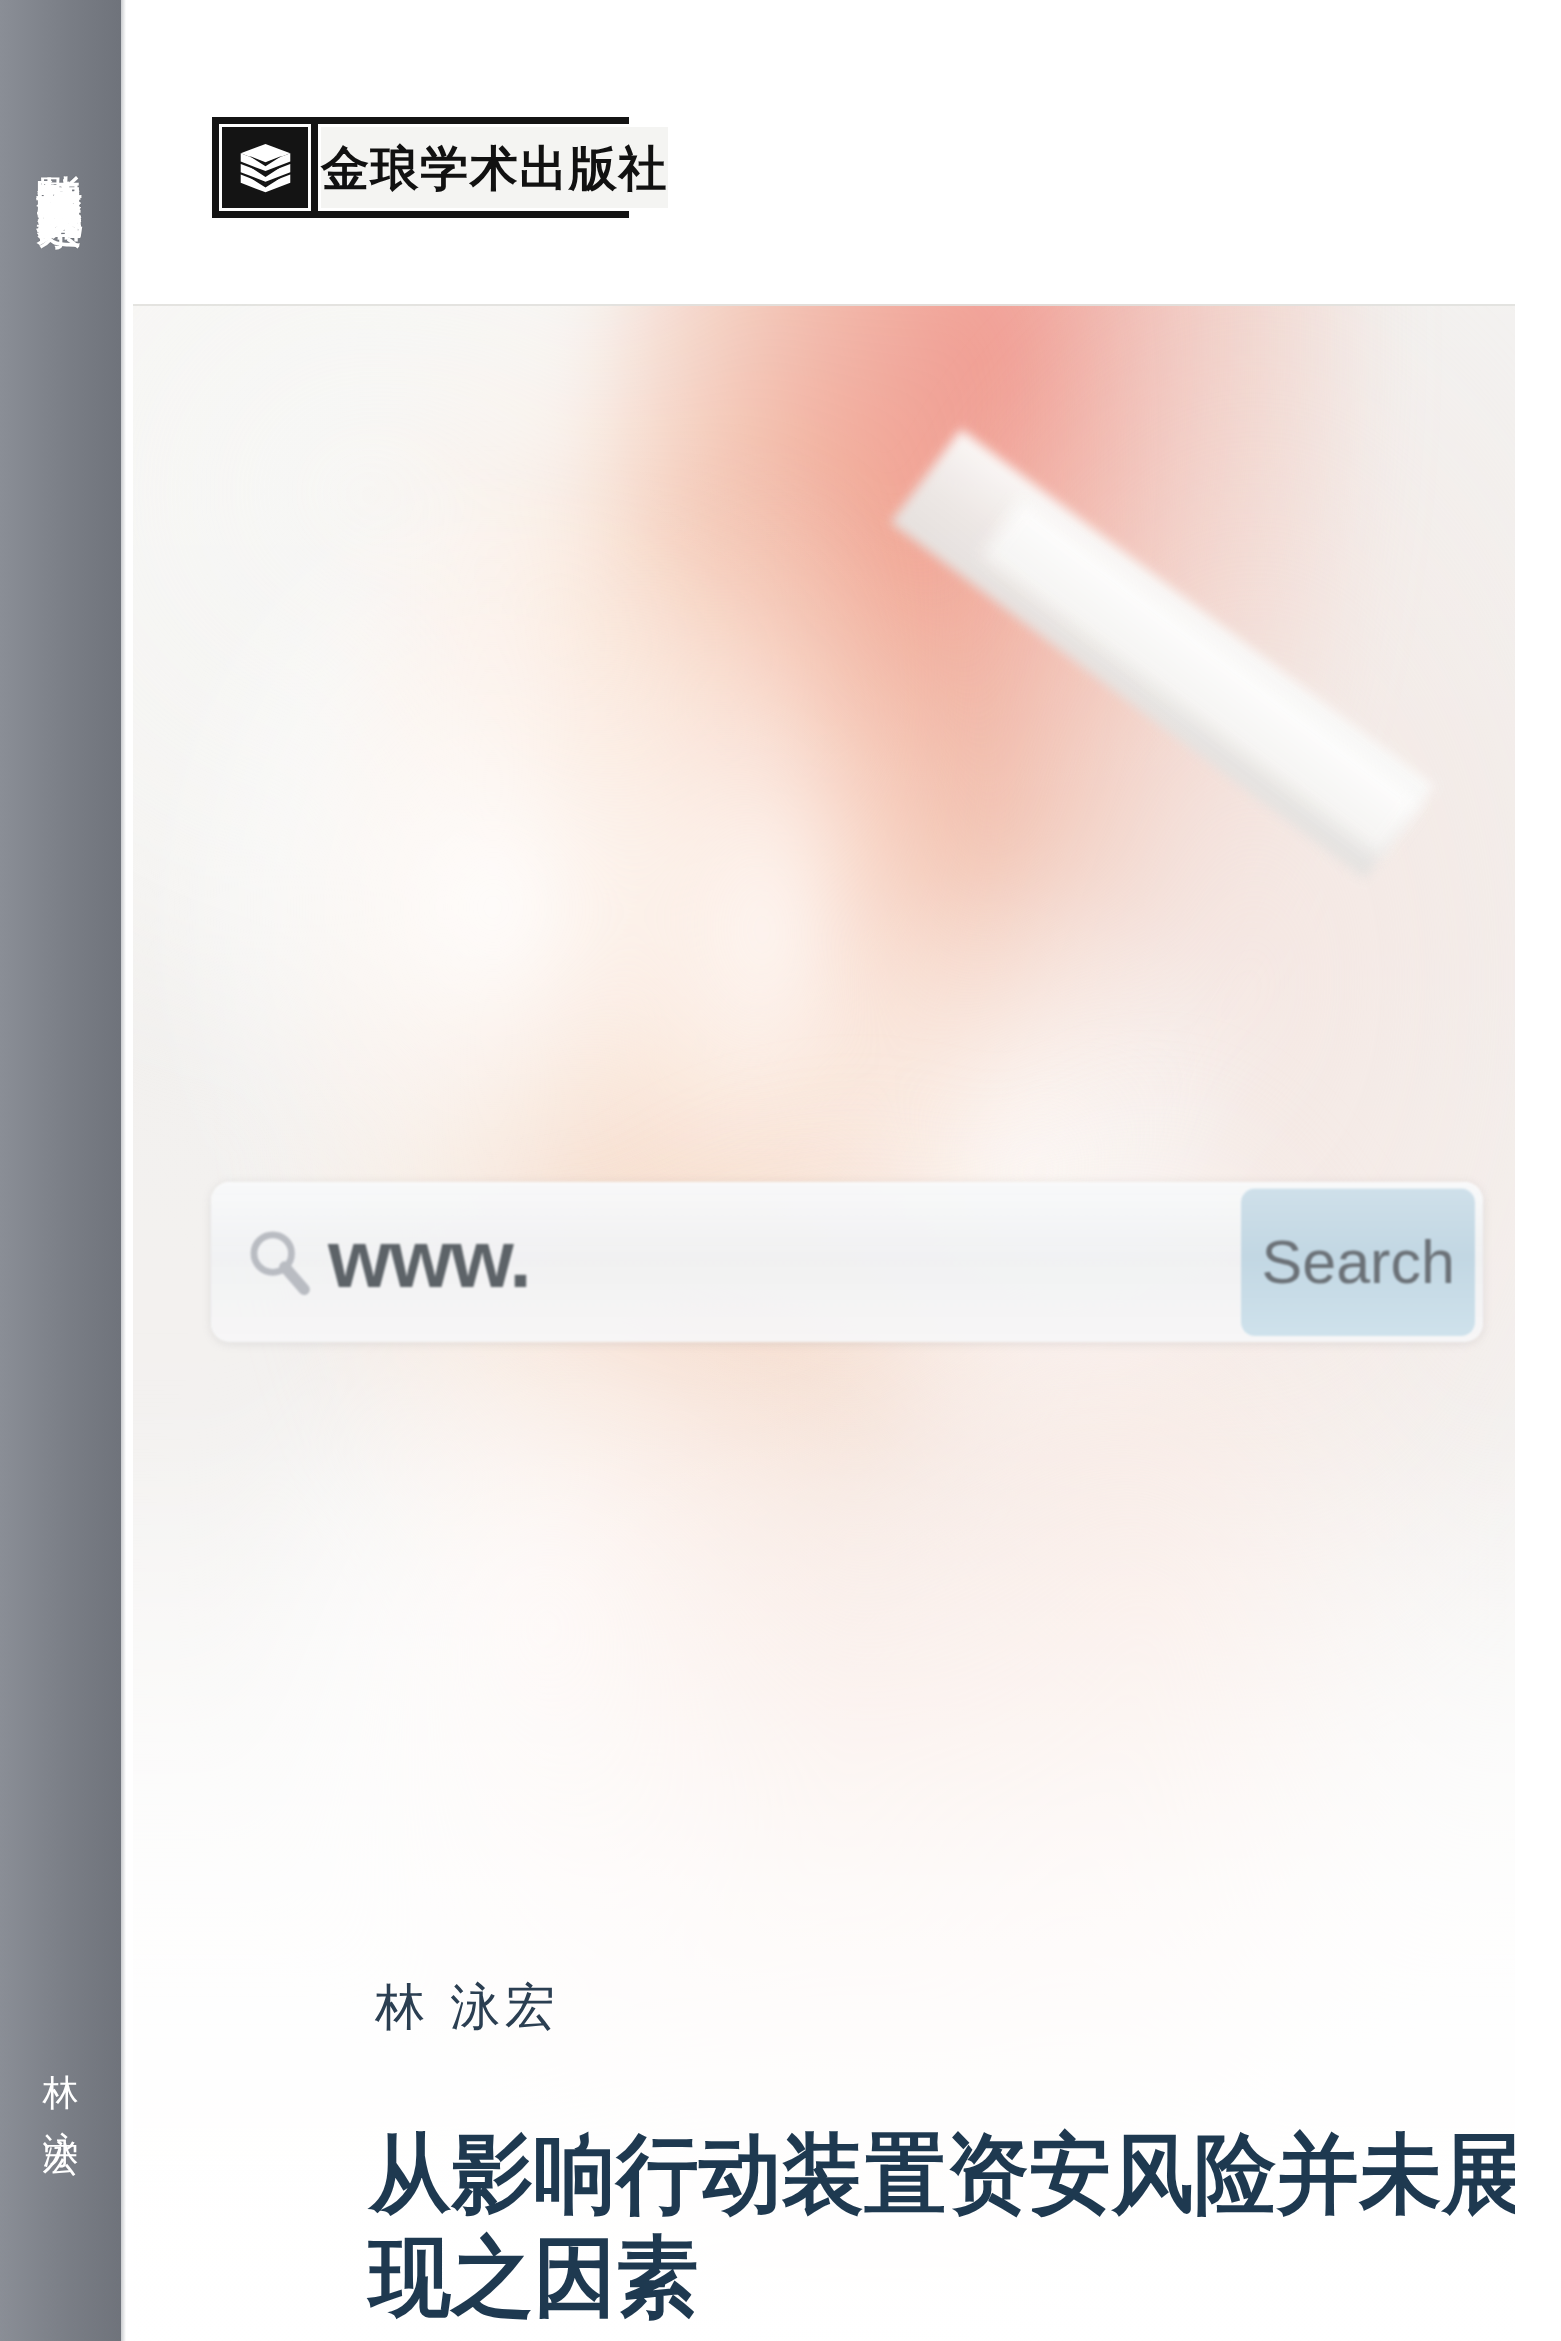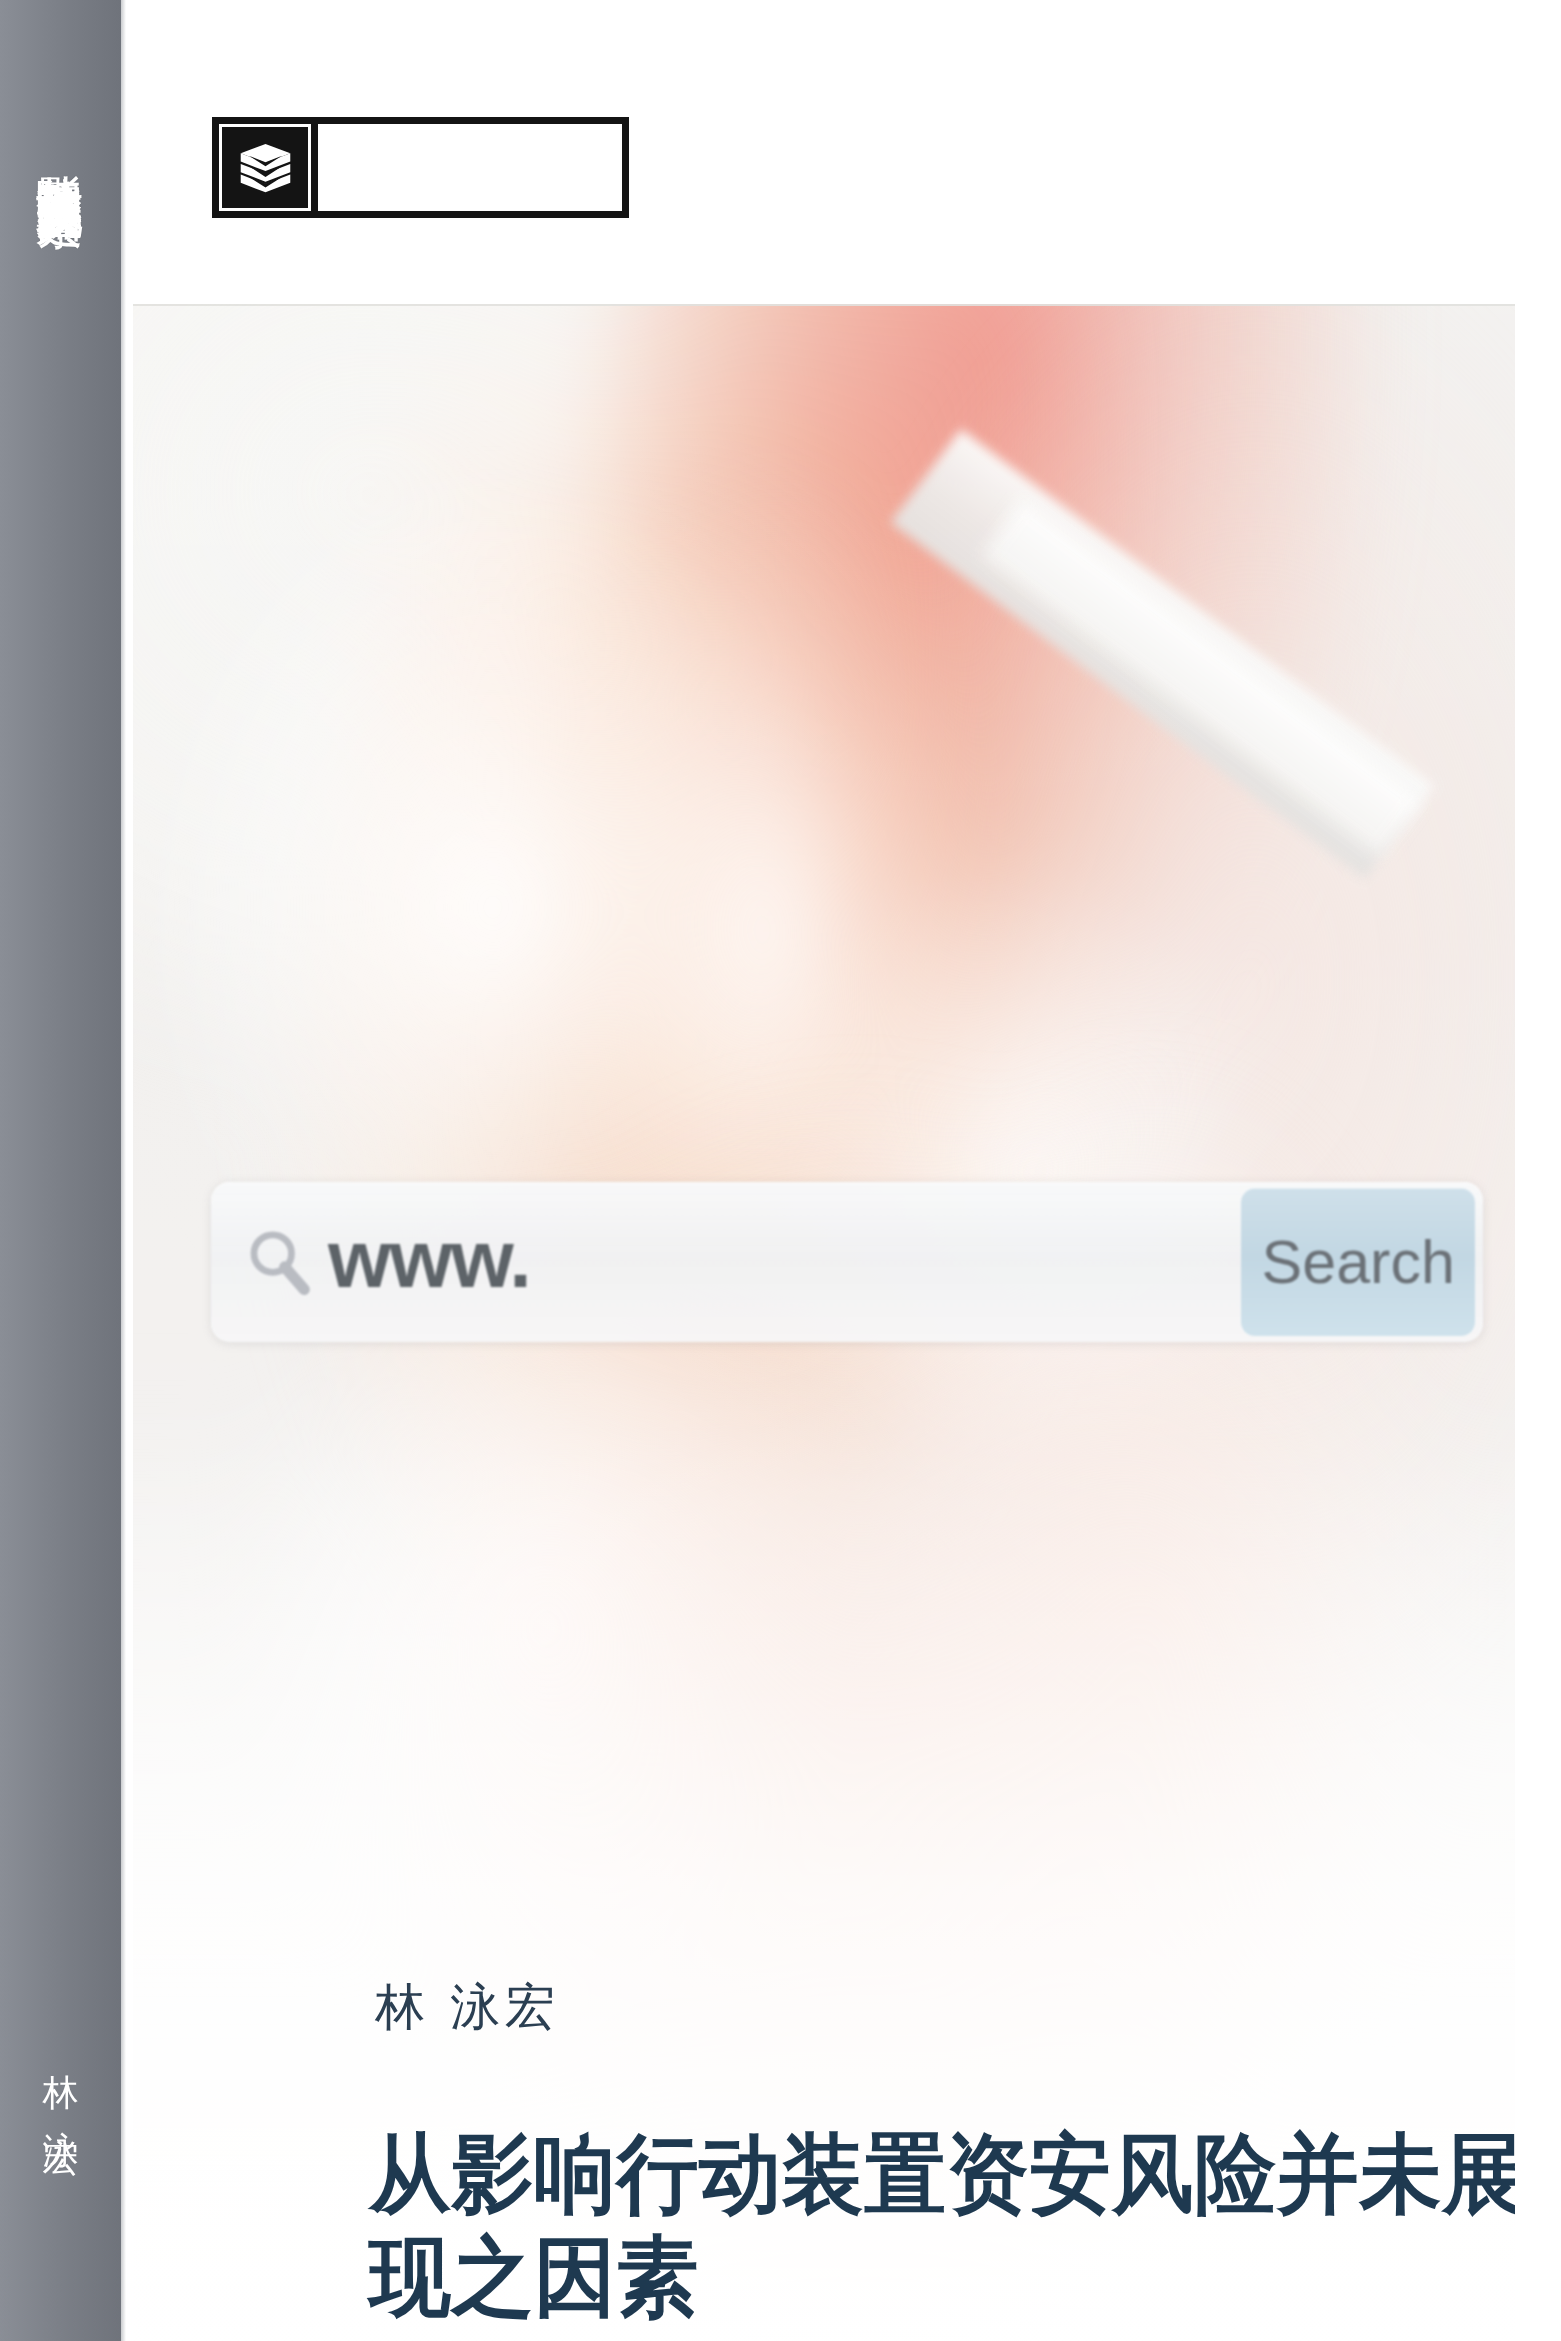--- a/index.html
+++ b/index.html
@@ -240,20 +240,23 @@
       <path d="M50 10 L92 26 L50 42 L8 26 Z" fill="#ffffff"></path>
       <path d="M8 26 L8 40 L50 56 L92 40 L92 26 L50 42 Z" fill="#ffffff"></path>
       <path d="M8 44 L8 58 L50 74 L92 58 L92 44 L50 60 Z" fill="#ffffff"></path>
       <path d="M8 62 L8 76 L50 92 L92 76 L92 62 L50 78 Z" fill="#ffffff"></path>
       <path d="M22 30 L50 41 L78 30 L50 48 Z" fill="#141414"></path>
       <path d="M22 48 L50 59 L78 48 L50 66 Z" fill="#141414"></path>
       <path d="M22 66 L50 77 L78 66 L50 84 Z" fill="#141414"></path>
     </svg>
   </div>
   <div id="logo-divider"></div>
+  <div id="logo-text">
+    <span>金琅学术出版社</span>
+  </div>
 </div>
 
 <div id="photo">
   <div class="layer l1"></div>
   <div class="layer l2"></div>
   <div class="layer l3"></div>
   <div class="diag"></div>
   <div class="diag2"></div>
   <div class="veil"></div>
   <div class="topline"></div>

